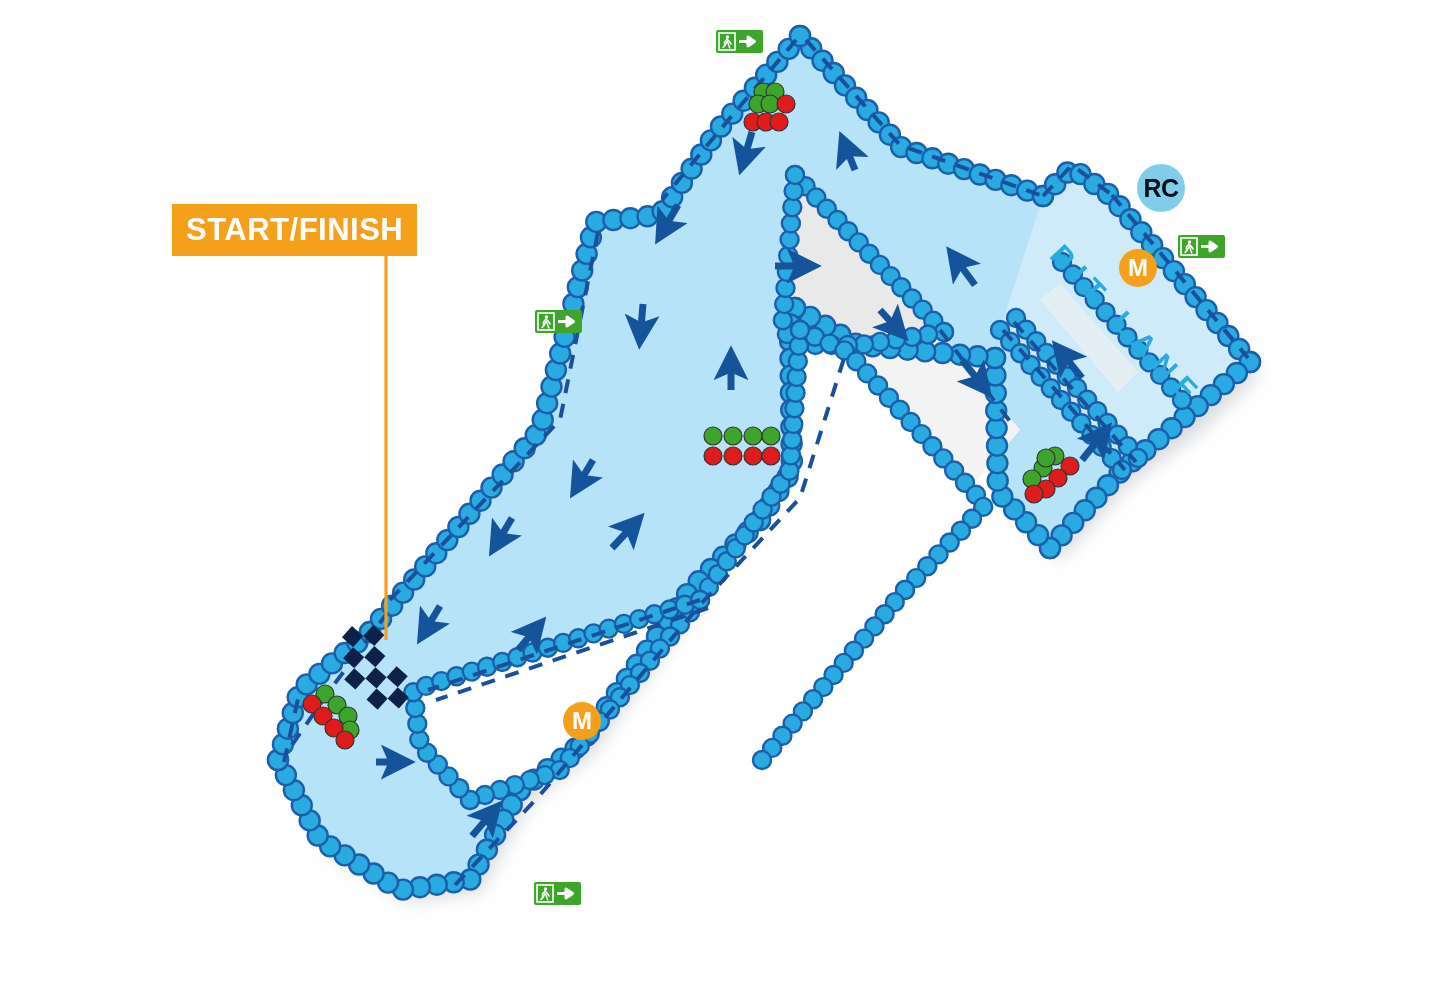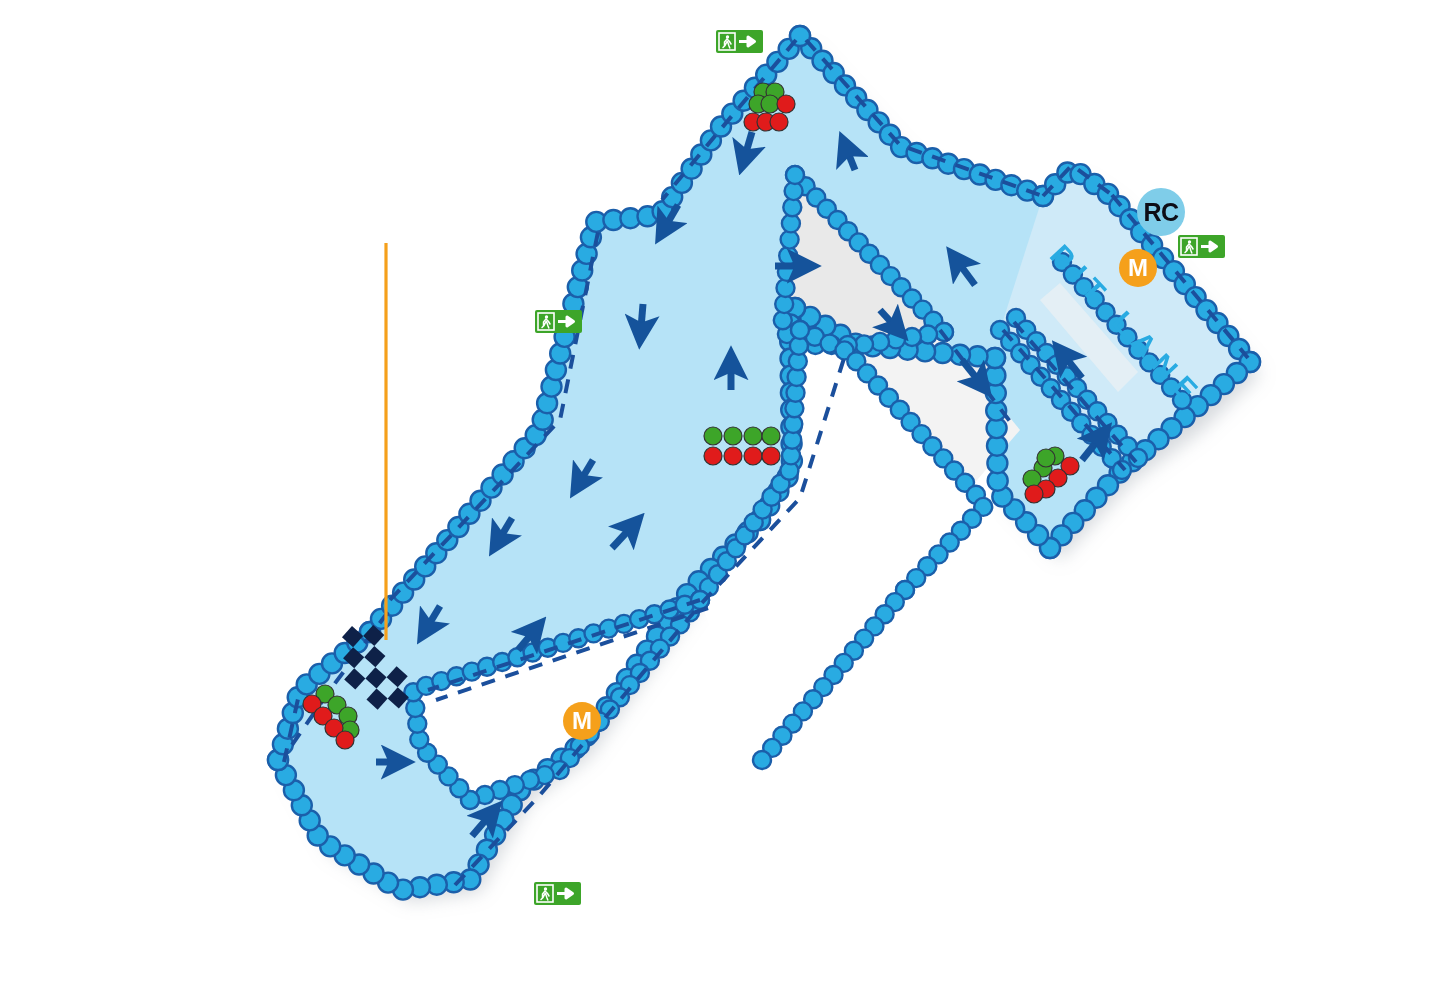--- a/index.html
+++ b/index.html
@@ -618,22 +618,23 @@
       <circle cx="1043" cy="468" r="9" fill="#3DA529"></circle>
       <circle cx="1032" cy="479" r="9" fill="#3DA529"></circle>
       <circle cx="1046" cy="458" r="9" fill="#3DA529"></circle>
       <circle cx="1070" cy="466" r="9" fill="#E01B1B"></circle>
       <circle cx="1058" cy="478" r="9" fill="#E01B1B"></circle>
       <circle cx="1046" cy="489" r="9" fill="#E01B1B"></circle>
       <circle cx="1034" cy="494" r="9" fill="#E01B1B"></circle>
     </g>
   </svg>
 
-
-  <div class="rc-badge" style="left:1137px; top:188px;">RC</div>
+  <div class="startfinish-banner" style="left:172px; top:204px;">START/FINISH</div>
+
+  <div class="rc-badge" style="left:1137px; top:164px;">RC</div>
 
   <div class="pitlane-label" style="left:1068px; top:238px; transform: rotate(47deg); transform-origin: left top;">PIT LANE</div>
 
   <div class="m-badge" style="left:1119px; top:249px;">M</div>
   <div class="m-badge" style="left:563px; top:702px;">M</div>
 
   <div class="exit-sign" style="left:716px; top:30px;">
     <svg width="43" height="19" viewBox="0 0 43 19">
       <rect x="1" y="1" width="16" height="17" fill="none" stroke="#ffffff" stroke-width="1.6"></rect>
       <circle cx="9.5" cy="5" r="1.7" fill="#ffffff"></circle>

